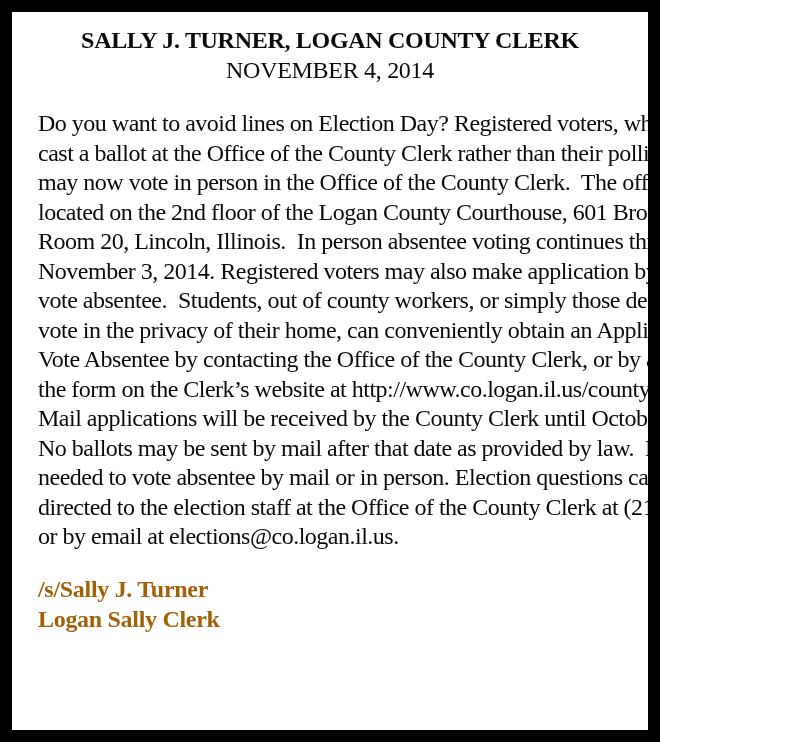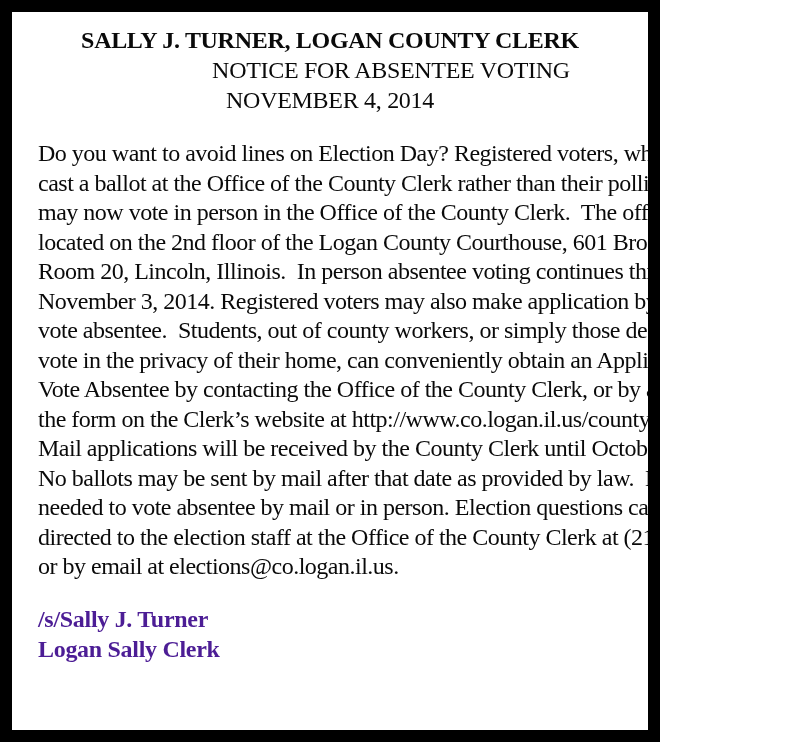--- a/index.html
+++ b/index.html
@@ -47,33 +47,32 @@
     letter-spacing: -0.5px;
     color: #0a0a0a;
     white-space: pre;          
   }
   .signature-block {
     margin-top: 22px;
     padding-left: 26px;
     font-size: 24px;
     line-height: 30px;
     font-weight: bold;
-    color: #4c1d95;
+    color: #a16207;
     letter-spacing: -0.3px;
   }
 </style>
 </head>
 <body>
 
 <div class="frame">
   <div class="paper">
 
     <div class="notice-header">
       <div class="h-line1">SALLY J. TURNER, LOGAN COUNTY CLERK</div>
-      <div class="h-line2">NOTICE FOR ABSENTEE VOTING</div>
       <div class="h-line4">NOVEMBER 4, 2014</div>
     </div>
 
     <div class="notice-body">Do you want to avoid lines on Election Day? Registered voters, who desire to
 cast a ballot at the Office of the County Clerk rather than their polling place,
 may now vote in person in the Office of the County Clerk.  The office is
 located on the 2nd floor of the Logan County Courthouse, 601 Broadway St.
 Room 20, Lincoln, Illinois.  In person absentee voting continues through
 November 3, 2014. Registered voters may also make application by mail to
 vote absentee.  Students, out of county workers, or simply those desiring to

